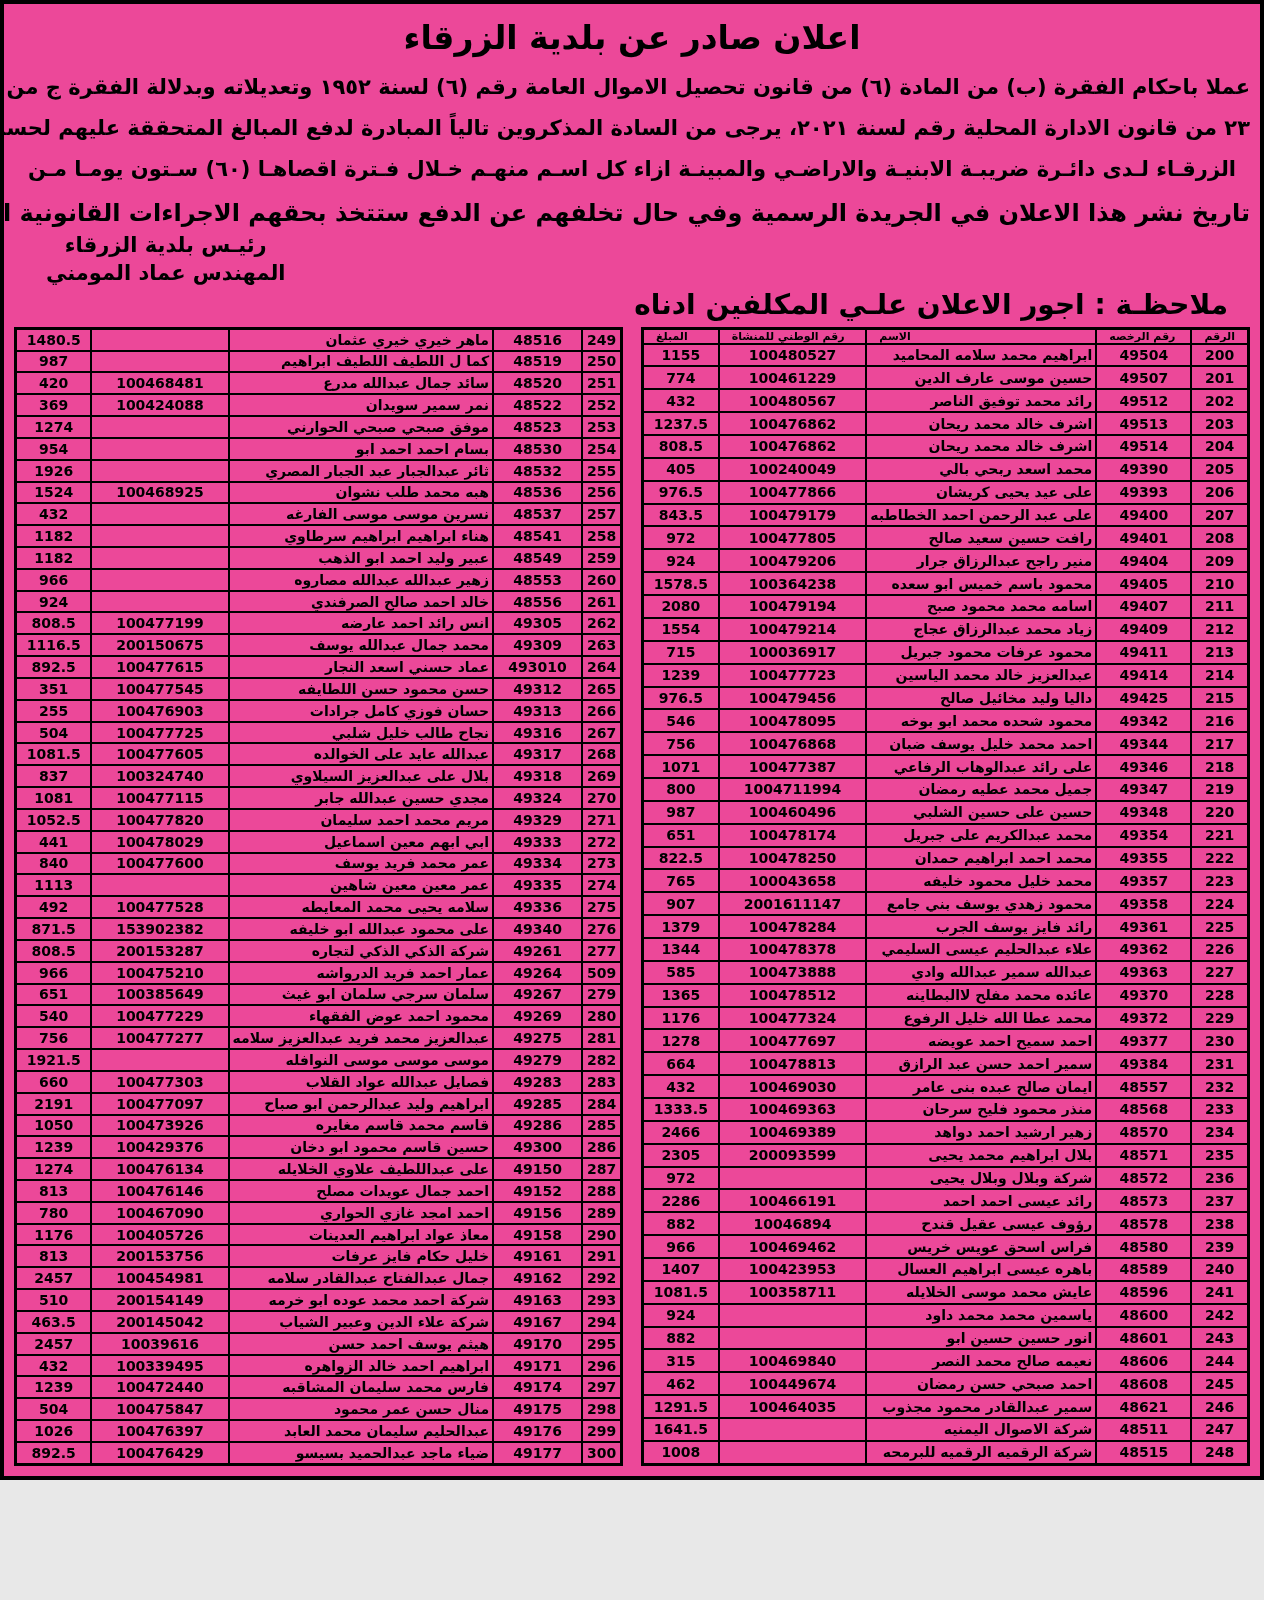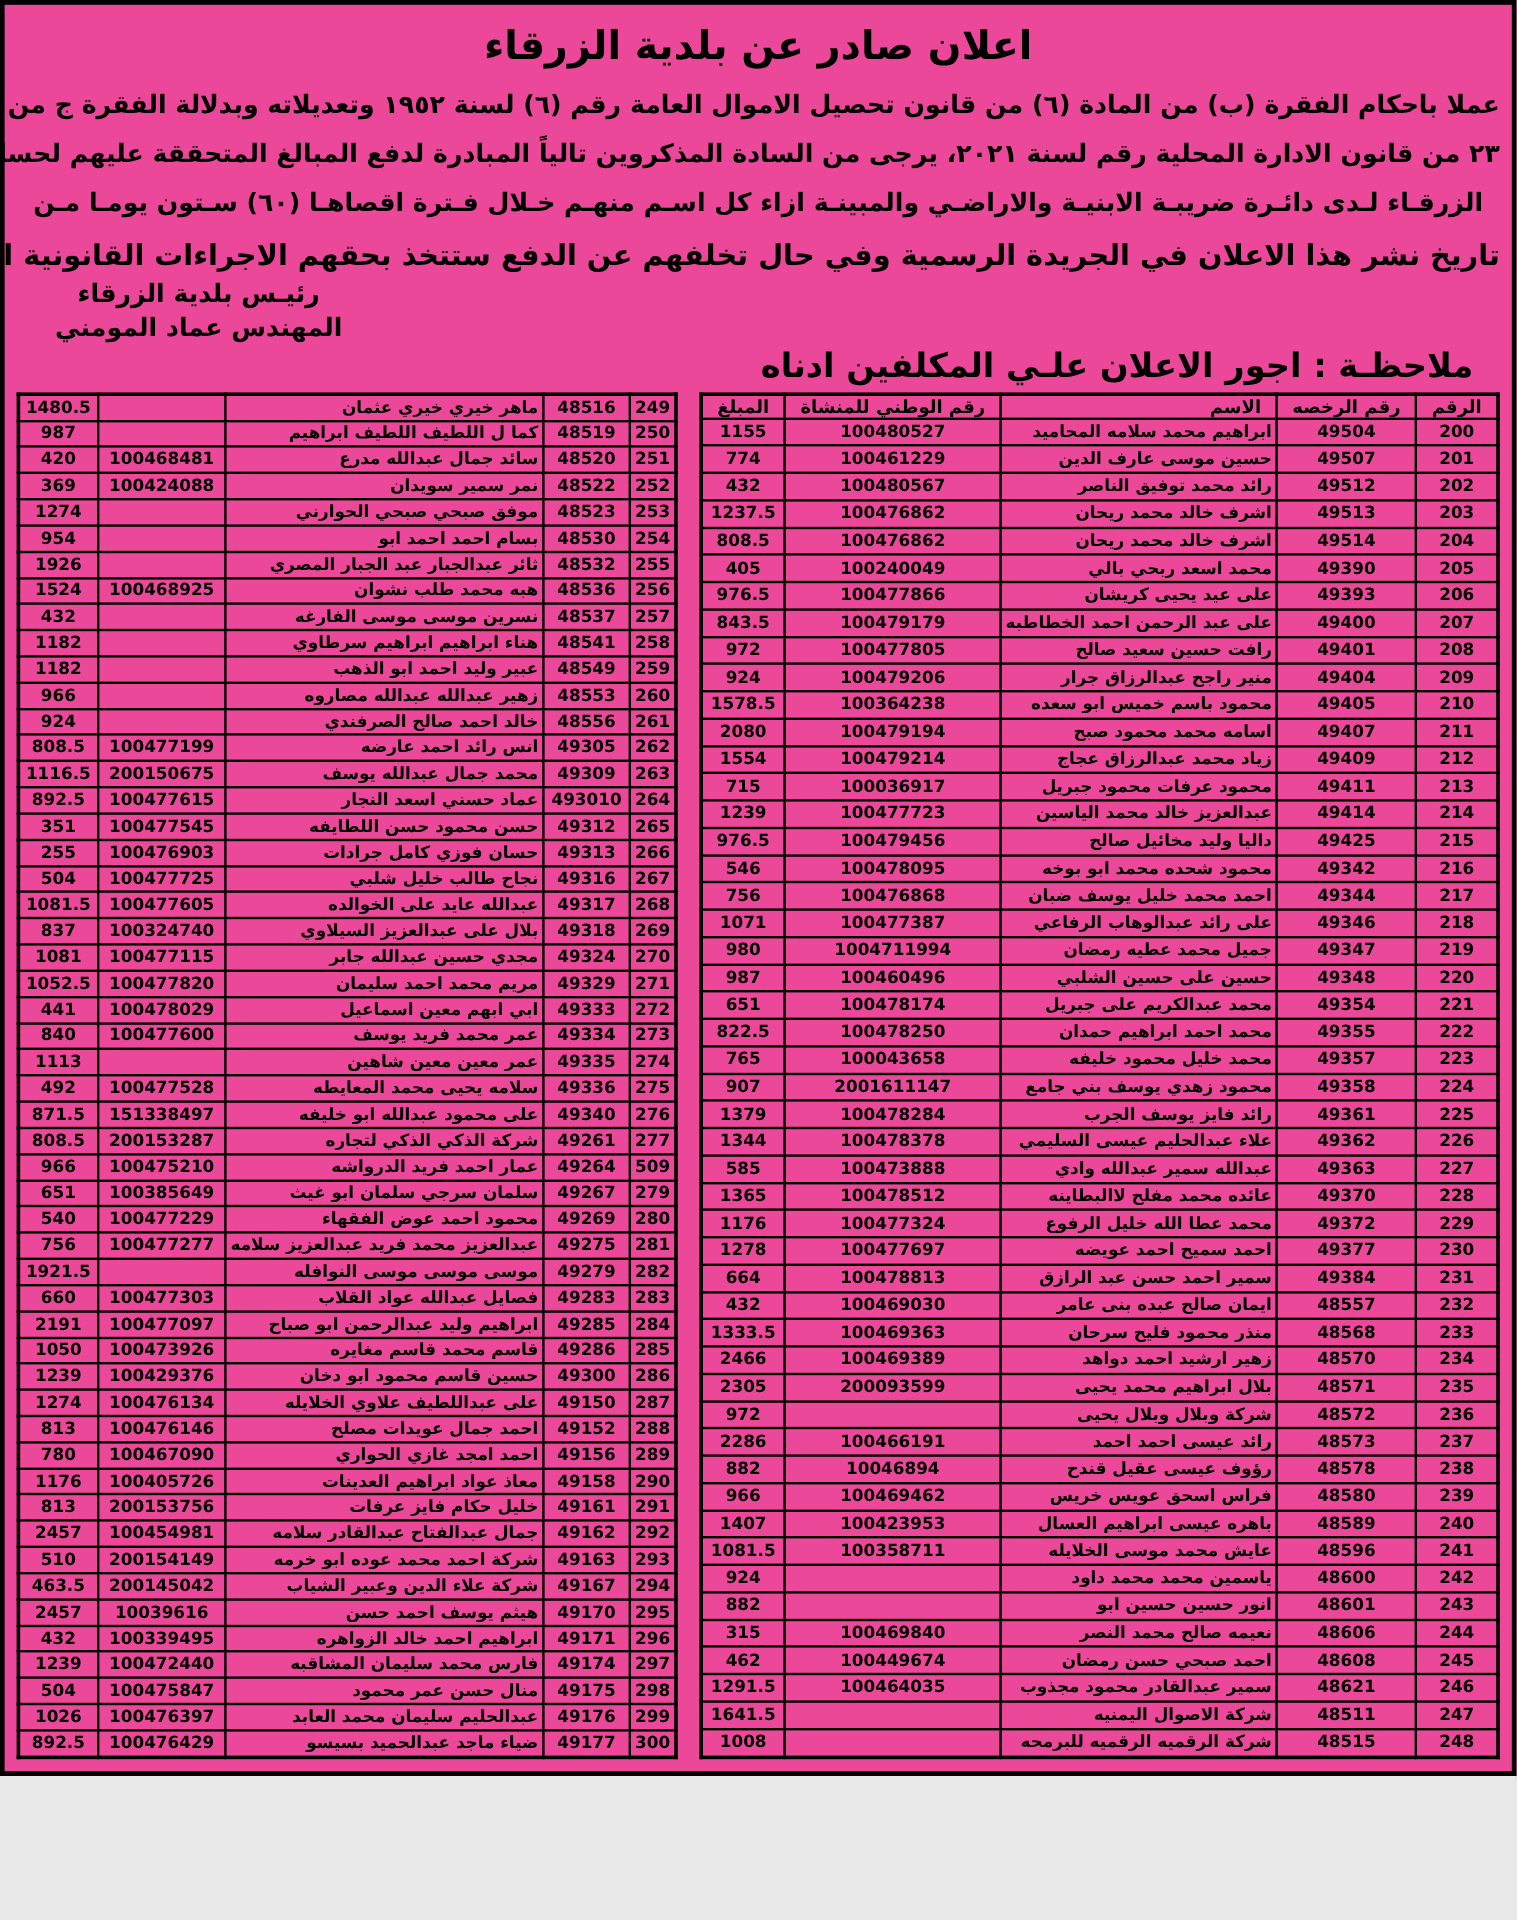--- a/index.html
+++ b/index.html
@@ -36,21 +36,21 @@
   .tables { display:flex; gap:18px; flex:1; margin-top:4px; }
   table.tbl {
     border-collapse:collapse; border:3px solid #000;
     height:100%; flex:1; table-layout:fixed;
   }
   table.tbl th, table.tbl td {
     border:2px solid #000;
     font-weight:bold; vertical-align:middle;
     overflow:hidden; white-space:nowrap;
   }
-  table.tbl th { font-size:15px; text-align:right; padding:0 12px; }
+  table.tbl th { font-size:11px; text-align:left; padding:0 12px; }
   table.tbl td { font-size:14px; padding:0 3px; }
   .c0 { width:40px;  text-align:center; direction:ltr; }
   .c1 { width:96px;  text-align:center; direction:ltr; }
   .c2 { width:auto;  text-align:right; font-size:13.5px; }
   .c3 { width:150px; text-align:center; direction:ltr; }
   .c4 { width:80px;  text-align:center; direction:ltr; }
   td.c2 { font-size:13.5px; }
 </style>
 </head>
 <body>
@@ -218,21 +218,21 @@
             <td class="c1">49346</td>
             <td class="c2">على رائد عبدالوهاب الرفاعي</td>
             <td class="c3">100477387</td>
             <td class="c4">1071</td>
           </tr>
           <tr>
             <td class="c0">219</td>
             <td class="c1">49347</td>
             <td class="c2">جميل محمد عطيه رمضان</td>
             <td class="c3">1004711994</td>
-            <td class="c4">980</td>
+            <td class="c4">800</td>
           </tr>
           <tr>
             <td class="c0">220</td>
             <td class="c1">49348</td>
             <td class="c2">حسين على حسين الشلبي</td>
             <td class="c3">100460496</td>
             <td class="c4">987</td>
           </tr>
           <tr>
             <td class="c0">221</td>
@@ -621,21 +621,21 @@
             <td class="c0">275</td>
             <td class="c1">49336</td>
             <td class="c2">سلامه يحيى محمد المعايطه</td>
             <td class="c3">100477528</td>
             <td class="c4">492</td>
           </tr>
           <tr>
             <td class="c0">276</td>
             <td class="c1">49340</td>
             <td class="c2">على محمود عبدالله ابو خليفه</td>
-            <td class="c3">151338497</td>
+            <td class="c3">153902382</td>
             <td class="c4">871.5</td>
           </tr>
           <tr>
             <td class="c0">277</td>
             <td class="c1">49261</td>
             <td class="c2">شركة الذكي الذكي لتجاره</td>
             <td class="c3">200153287</td>
             <td class="c4">808.5</td>
           </tr>
           <tr>

